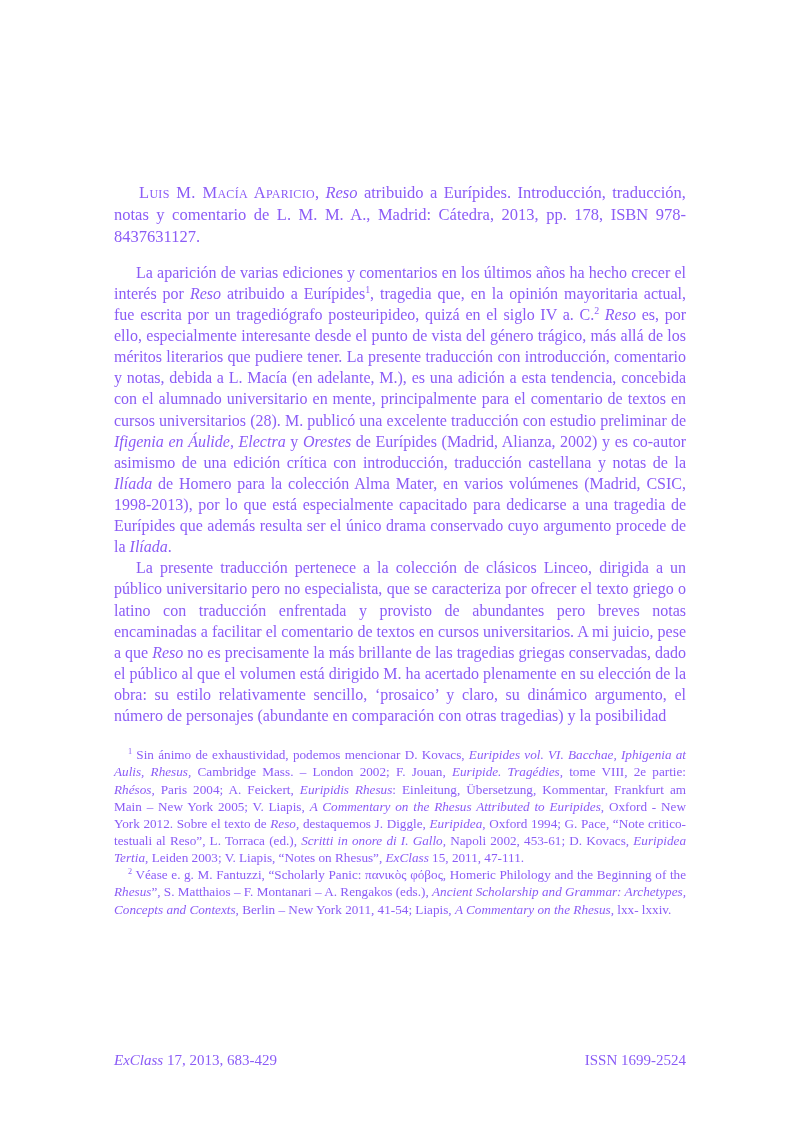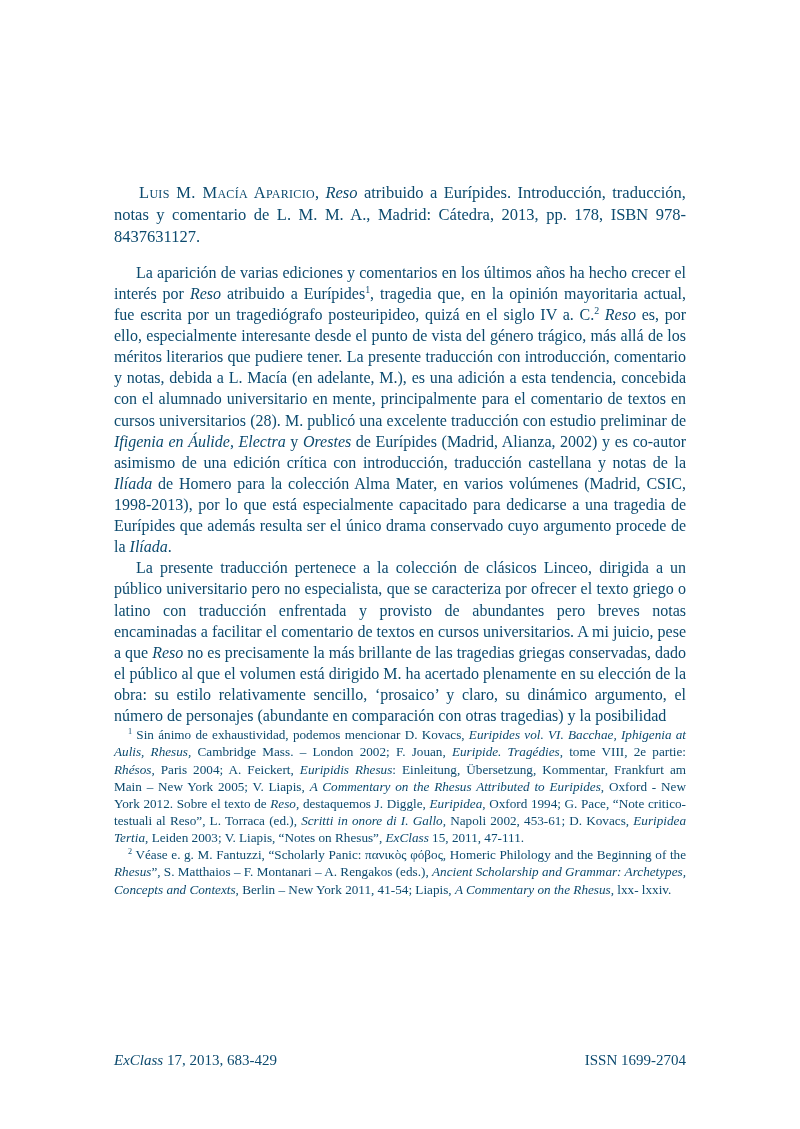--- a/index.html
+++ b/index.html
@@ -8,21 +8,21 @@
     padding: 0;
     background: #ffffff;
   }
   .page {
     position: relative;
     width: 800px;
     height: 1129px;
     background: #ffffff;
     overflow: hidden;
     font-family: "Liberation Serif", "DejaVu Serif", serif;
-    color: #0c4a6e;
+    color: #8b5cf6;
   }
   .content {
     position: absolute;
     left: 114px;
     top: 182px;
     width: 572px;
   }
   .title-block {
     font-size: 16.5px;
     line-height: 1.33;
@@ -31,20 +31,21 @@
     margin: 0 0 14px 0;
   }
   .body-para {
     font-size: 16px;
     line-height: 1.32;
     text-align: justify;
     text-indent: 22px;
     margin: 0;
   }
   .footnotes {
+    margin-top: 20px;
   }
   .footnote {
     font-size: 13.2px;
     line-height: 1.3;
     text-align: justify;
     text-indent: 14px;
     margin: 0;
   }
   .page-footer {
     position: absolute;
@@ -75,15 +76,15 @@
 
     <div class="footnotes">
       <p class="footnote"><span class="run-sup">1</span><span> Sin ánimo de exhaustividad, podemos mencionar D. Kovacs, </span><span class="run-i">Euripides vol. VI. Bacchae, Iphigenia at Aulis, Rhesus,</span><span> Cambridge Mass. – London 2002; F. Jouan, </span><span class="run-i">Euripide. Tragédies</span><span>, tome VIII, 2e partie: </span><span class="run-i">Rhésos</span><span>, Paris 2004; A. Feickert, </span><span class="run-i">Euripidis Rhesus</span><span>: Einleitung, Übersetzung, Kommentar, Frankfurt am Main – New York 2005; V. Liapis, </span><span class="run-i">A Commentary on the Rhesus Attributed to Euripides</span><span>, Oxford - New York 2012. Sobre el texto de </span><span class="run-i">Reso</span><span>, destaquemos J. Diggle, </span><span class="run-i">Euripidea</span><span>, Oxford 1994; G. Pace, “Note critico-testuali al Reso”, L. Torraca (ed.), </span><span class="run-i">Scritti in onore di I. Gallo</span><span>, Napoli 2002, 453-61; D. Kovacs, </span><span class="run-i">Euripidea Tertia</span><span>, Leiden 2003; V. Liapis, “Notes on Rhesus”, </span><span class="run-i">ExClass</span><span> 15, 2011, 47-111.</span></p>
       <p class="footnote"><span class="run-sup">2</span><span> Véase e. g. M. Fantuzzi, “Scholarly Panic: πανικὸς φόβος, Homeric Philology and the Beginning of the </span><span class="run-i">Rhesus</span><span>”, S. Matthaios – F. Montanari – A. Rengakos (eds.), </span><span class="run-i">Ancient Scholarship and Grammar: Archetypes, Concepts and Contexts</span><span>, Berlin – New York 2011, 41-54; Liapis, </span><span class="run-i">A Commentary on the Rhesus</span><span>, lxx- lxxiv.</span></p>
     </div>
 
   </main>
 
   <footer class="page-footer">
     <span class="footer-left"><span class="run-i">ExClass</span><span> 17, 2013, 683-429</span></span>
-    <span class="footer-right">ISSN 1699-2704</span>
+    <span class="footer-right">ISSN 1699-2524</span>
   </footer>
 </div>
 
 </body></html>

